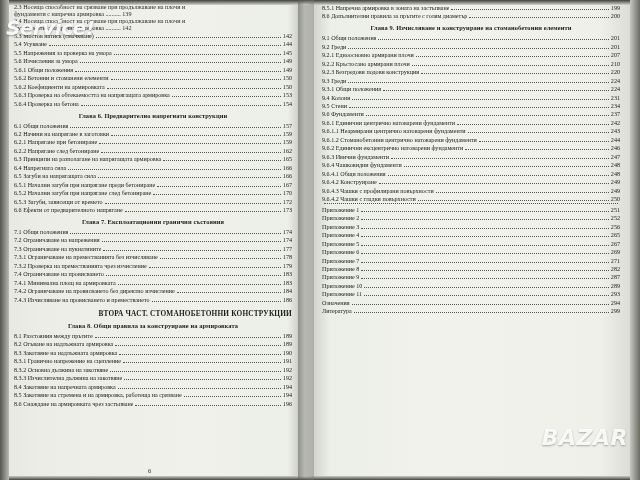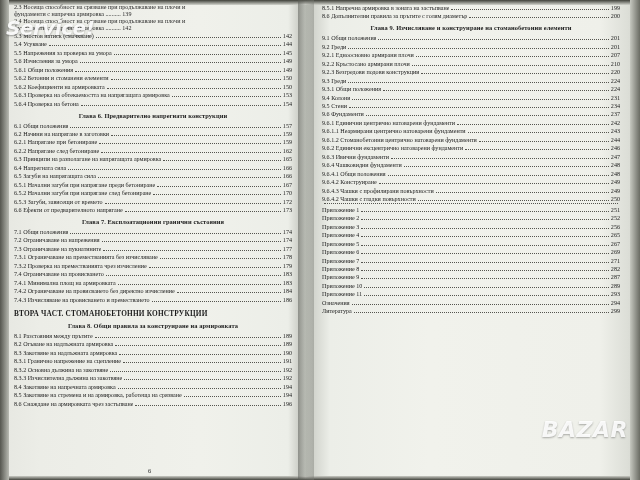--- a/index.html
+++ b/index.html
@@ -74,21 +74,21 @@
     font-size: 6.1px;
   }
   .chapter {
     text-align: center;
     font-weight: bold;
     font-size: 6.4px;
     margin: 3.5px 0 1.5px 0;
     letter-spacing: 0.1px;
   }
   .part {
-    text-align: left;
+    text-align: right;
     font-weight: bold;
     font-size: 7.3px;
     margin: 6px 0 3px 0;
     letter-spacing: 0.2px;
     font-family: Liberation Serif, serif;
   }
   .folio {
     position: absolute;
     bottom: 6px;
     font-size: 6.4px;
@@ -112,21 +112,21 @@
     font-family: "DejaVu Sans", sans-serif;
     font-size: 20px;
     font-style: italic;
     font-weight: bold;
     color: rgba(255,255,255,0.92);
     text-shadow: 0 1px 2px rgba(0,0,0,0.35);
     letter-spacing: -0.5px;
   }
   .wm-bazar {
     position: absolute;
-    right: 12px; bottom: 38px;
+    right: 12px; bottom: 30px;
     font-family: "DejaVu Sans", sans-serif;
     font-size: 22px;
     font-weight: bold;
     font-style: italic;
     color: rgba(255,255,255,0.9);
     text-shadow: 0 1px 2px rgba(0,0,0,0.3);
     letter-spacing: 0.5px;
   }
   
   .edge-left {

